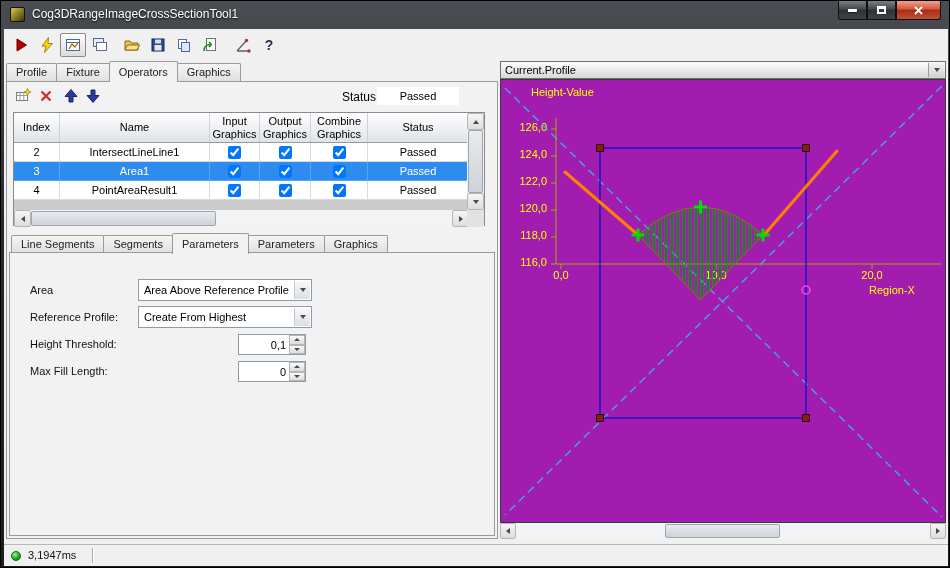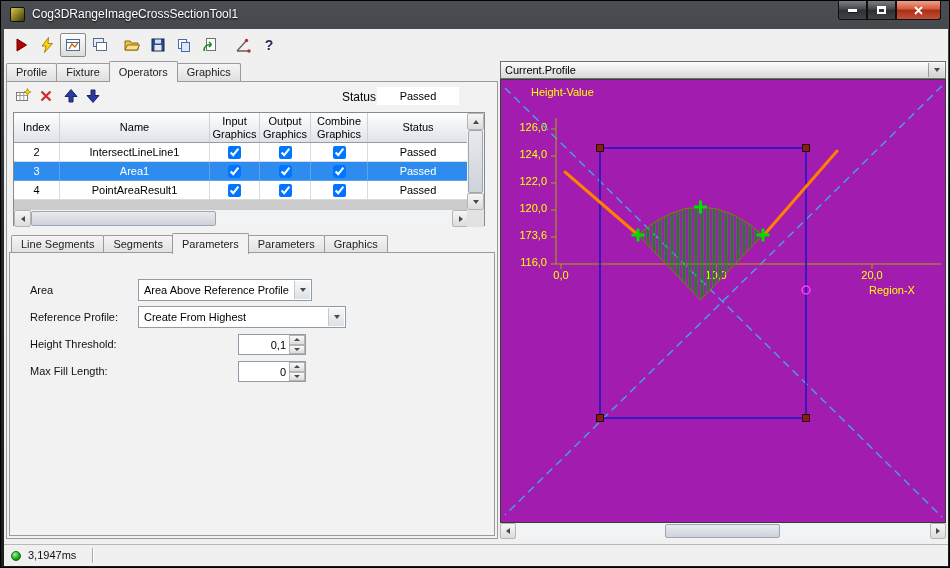--- a/index.html
+++ b/index.html
@@ -343,21 +343,21 @@
       <div class="sub-page">
         <span class="p-label" style="left:20px;top:31px;">Area</span>
         <div class="combo" style="left:128px;top:26px;width:174px;">
           <span class="combo-text">Area Above Reference Profile</span>
           <span class="combo-btn">
               <span class="tri tri-down"></span>
             </span>
         </div>
 
         <span class="p-label" style="left:20px;top:58px;">Reference Profile:</span>
-        <div class="combo" style="left:128px;top:53px;width:208px;">
+        <div class="combo" style="left:128px;top:53px;width:174px;">
           <span class="combo-text">Create From Highest</span>
           <span class="combo-btn">
               <span class="tri tri-down"></span>
             </span>
         </div>
 
         <span class="p-label" style="left:20px;top:85px;">Height Threshold:</span>
         <div class="numeric" style="left:228px;top:81px;">
           <input type="text" value="0,1" style="">
           <span class="spin">
@@ -392,21 +392,21 @@
             <span class="tri tri-down"></span>
           </span>
       </div>
 
       <div class="chart">
         <span class="chart-label" style="left:30px;top:6px;">Height-Value</span>
         <span class="chart-label ytick" style="top:41px;">126,0</span>
         <span class="chart-label ytick" style="top:68px;">124,0</span>
         <span class="chart-label ytick" style="top:95px;">122,0</span>
         <span class="chart-label ytick" style="top:122px;">120,0</span>
-        <span class="chart-label ytick" style="top:149px;">173,6</span>
+        <span class="chart-label ytick" style="top:149px;">118,0</span>
         <span class="chart-label ytick" style="top:176px;">116,0</span>
         <span class="chart-label xtick" style="left:40px;top:189px;">0,0</span>
         <span class="chart-label xtick" style="left:195px;top:189px;">10,0</span>
         <span class="chart-label xtick" style="left:351px;top:189px;">20,0</span>
         <span class="chart-label" style="left:351px;top:204px;width:80px;text-align:center;">Region-X</span>
 
         <svg width="444" height="442" viewBox="0 0 444 442">
           <defs>
             <pattern id="hatch" width="3" height="4" patternUnits="userSpaceOnUse">
               <line x1="1.5" y1="0" x2="1.5" y2="4" stroke="#00a400" stroke-width="1.1"></line>

